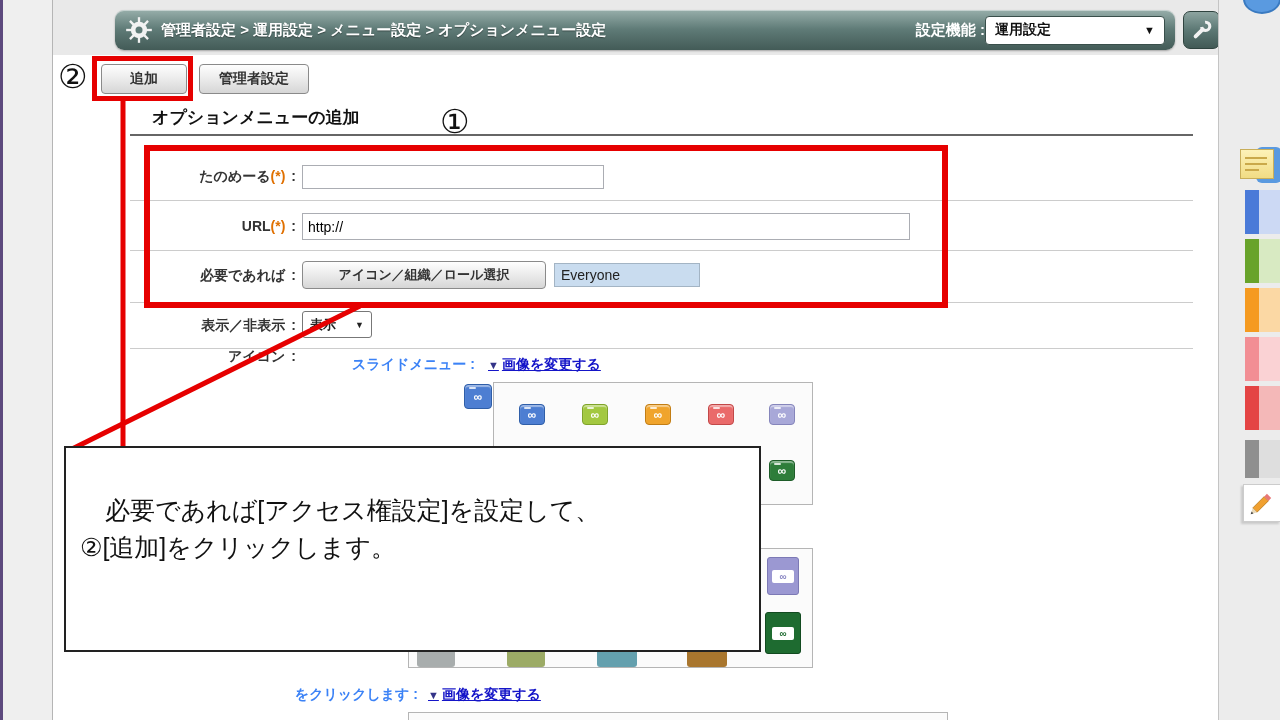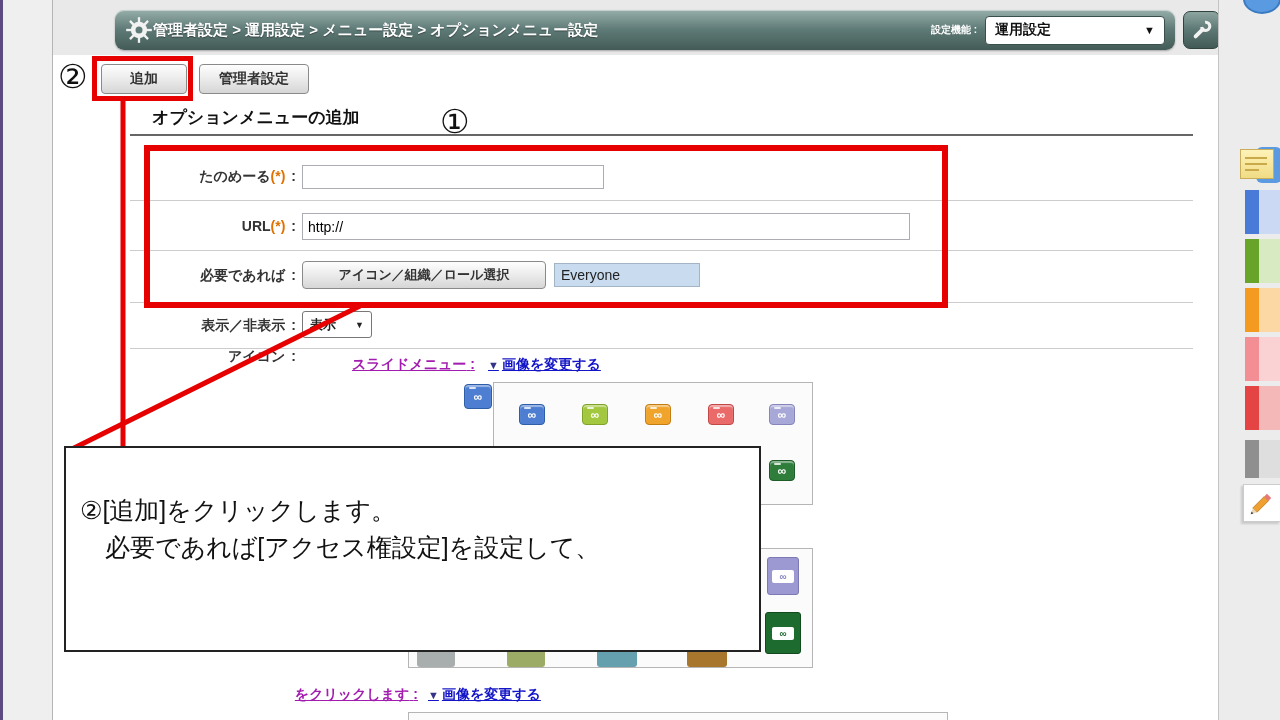--- a/index.html
+++ b/index.html
@@ -70,22 +70,22 @@
   #memo-note .note i { position:absolute; left:4px; height:2px; background:#caa94a; display:block; width:22px; }
   .memo-sq { position:absolute; left:1245px; width:40px; height:44px; z-index:6; }
   #pencil-card { left:1243px; top:484px; width:38px; height:38px; background:#fff; border:1px solid #ccc; box-shadow:-2px 2px 2px rgba(0,0,0,.15); z-index:6; }
 
   
   #header-band { left:53px; top:0; width:1165px; height:55px; background:#e9e9e9; }
   #header-bar { left:115px; top:10px; width:1060px; height:40px; border-radius:9px;
     background:linear-gradient(180deg,#97aeaa 0%,#5f7b77 48%,#435b57 100%);
     box-shadow:inset 0 1px 0 rgba(255,255,255,.45), 0 1px 2px rgba(0,0,0,.3);
     display:flex; align-items:center; padding:0 10px; }
-  #breadcrumb { color:#fff; font-weight:bold; font-size:15px; text-shadow:0 1px 1px rgba(0,0,0,.4); }
-  #func-label { margin-left:auto; color:#fff; font-weight:bold; font-size:10px; margin-right:8px; }
+  #breadcrumb { color:#fff; font-weight:bold; font-size:15px; margin-left:8px; text-shadow:0 1px 1px rgba(0,0,0,.4); }
+  #func-label { margin-left:auto; color:#fff; font-weight:bold; font-size:15px; }
   #func-select { width:180px; height:29px; background:#fff; border-radius:4px; border:1px solid #394f4b;
     display:flex; align-items:center; padding:0 9px; font-size:14px; font-weight:bold; color:#111; }
   #func-select .chev { margin-left:auto; font-size:11px; }
   #wrench-btn { left:1183px; top:11px; width:37px; height:38px; border-radius:7px;
     background:linear-gradient(180deg,#8da4a0 0%,#5c7874 50%,#425a56 100%);
     border:1px solid #2f433f; display:flex; align-items:center; justify-content:center; }
 
   
   .marker { font-size:33px; color:#111; z-index:4; }
   #step2-marker { left:58px; top:57px; }
@@ -105,21 +105,21 @@
   .row-label .colon { margin-left:6px; }
   .tinput { position:absolute; border:1px solid #abadb3; background:#fff; font-size:14px; padding:0 5px;
     font-family:"Liberation Sans","DejaVu Sans",sans-serif; }
   #everyone-field { left:554px; top:263px; width:146px; height:24px; background:#c9dcef;
     border:1px solid #a3b4c4; font-size:14px; color:#222; line-height:22px; padding:0 6px; }
   .mini-select { position:absolute; background:#fff; border:1px solid #777; border-radius:3px;
     display:flex; align-items:center; padding:0 7px; font-size:13px; font-weight:bold; color:#222; }
   .mini-select .chev { margin-left:auto; font-size:9px; padding-left:8px; }
   .link { position:absolute; font-size:14px; color:#1515c8; text-decoration:underline; font-weight:bold; }
   .link .arr { color:#333388; text-decoration:none; font-size:11px; margin-right:3px; }
-  .sub-label { position:absolute; font-size:14px; font-weight:bold; color:#a21caf;text-decoration:underline; }
+  .sub-label { position:absolute; font-size:14px; font-weight:bold; color:#3b82f6; }
 
   
   .chip { position:absolute; width:26px; height:21px; border-radius:4px;
     display:flex; align-items:center; justify-content:center;
     color:#fff; font-size:12px; font-weight:bold; line-height:1;
     box-shadow:inset 0 2px 1px rgba(255,255,255,.45); }
   .chip::before { content:""; position:absolute; top:2px; left:4px; width:7px; height:2px; background:rgba(255,255,255,.8); border-radius:1px; }
   .chip-blue { background:#4d7ed2; border:1px solid #2f5ea8; }
   .chip-green { background:#a3c840; border:1px solid #7fa32a; }
   .chip-orange { background:#f0a42c; border:1px solid #c27d14; }
@@ -255,22 +255,22 @@
 <div class="iconbox" style="left:408px; top:712px; width:540px; height:50px;"></div>
 
 <div class="red-rect" id="red-rect-add" style="left:92px; top:56px; width:101px; height:45px;"></div>
 <div class="red-rect" id="red-rect-form" style="left:144px; top:145px; width:804px; height:163px;"></div>
 <svg class="abs" id="leader-svg" width="1280" height="720">
   <line x1="123" y1="101" x2="123" y2="450" stroke="#e60000" stroke-width="5"></line>
   <line x1="360" y1="306" x2="70" y2="450" stroke="#e60000" stroke-width="5"></line>
 </svg>
 
 <div class="abs" id="note-box">
+  <div>　必要であれば[アクセス権設定]を設定して、</div>
   <div>②[追加]をクリックします。</div>
-  <div>　必要であれば[アクセス権設定]を設定して、</div>
 </div>
 
 <div class="abs" id="left-sidebar"></div>
 <div class="abs" id="left-stripe"></div>
 
 <div class="lcell" style="top:0px;">
   <div class="ic-portal">
     <i class="p1"></i>
       <i class="p2"></i>
     <i class="p3">

